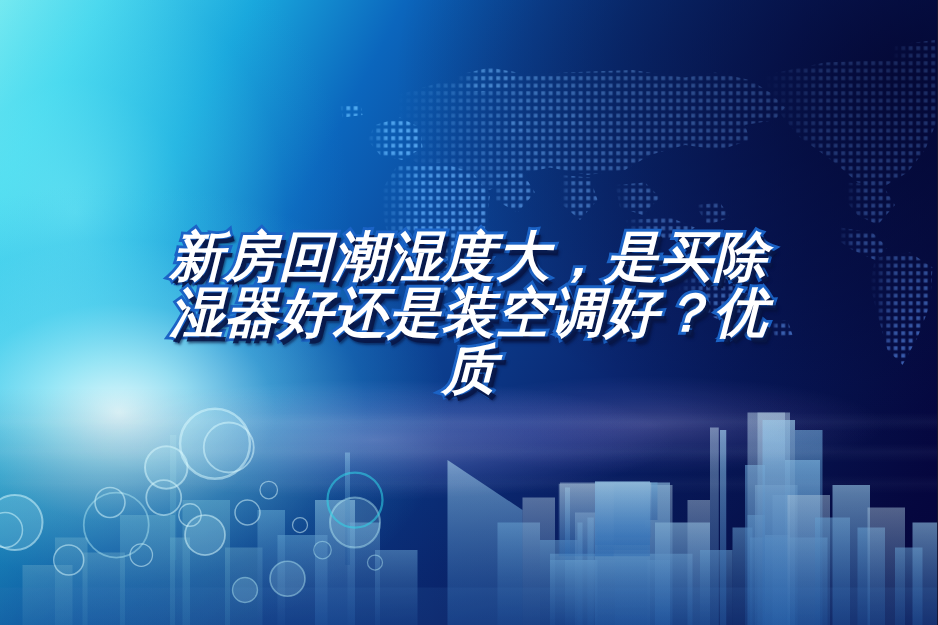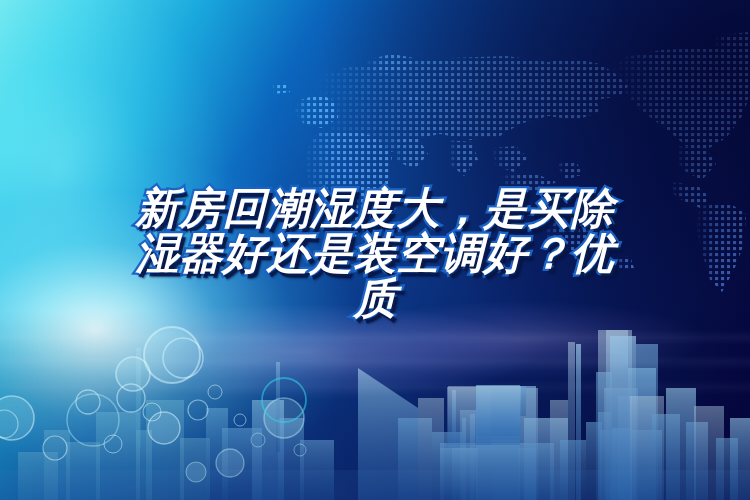--- a/index.html
+++ b/index.html
@@ -5,21 +5,21 @@
   html, body {
     margin: 0;
     padding: 0;
     background: #000;
   }
   #stage {
     position: relative;
     width: 750px;
     height: 500px;
     overflow: hidden;
-    font-family: Liberation Serif, serif;
+    font-family: Liberation Mono, monospace;
     background: #05023d;
   }
 
   
   .layer { position: absolute; inset: 0; pointer-events: none; }
 
   
   #bg-base {
     background:
       linear-gradient(118deg,

